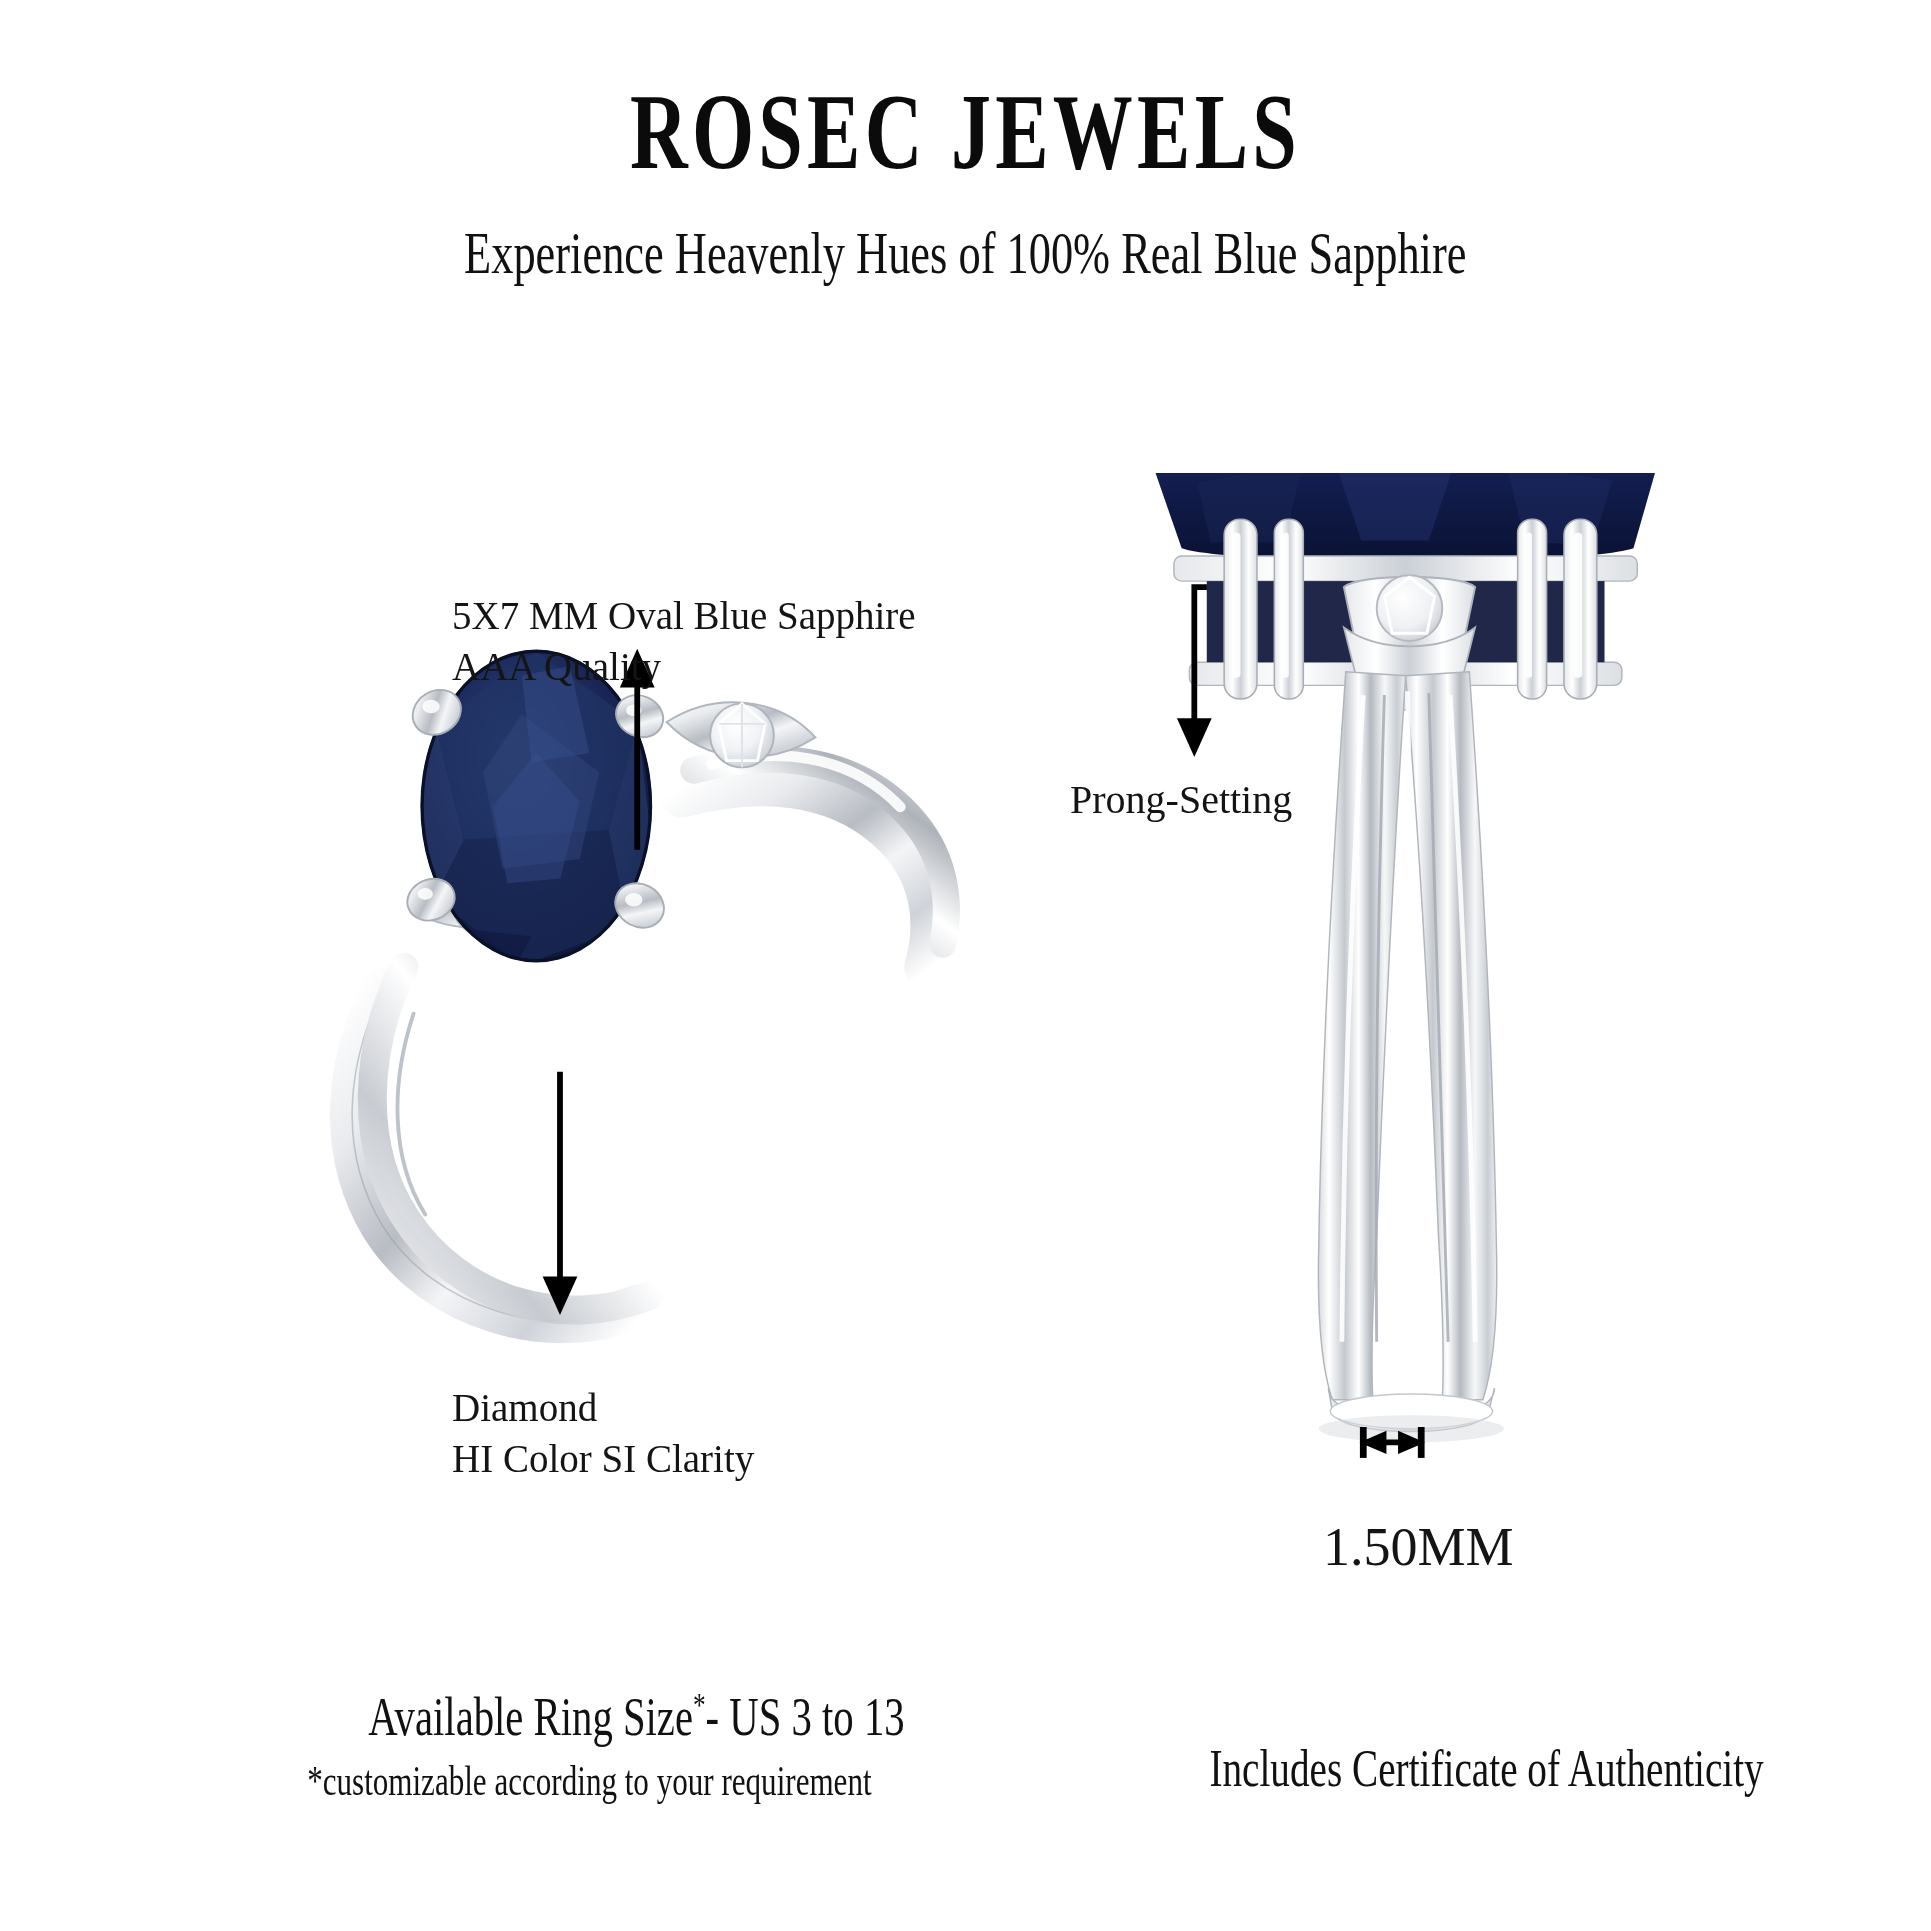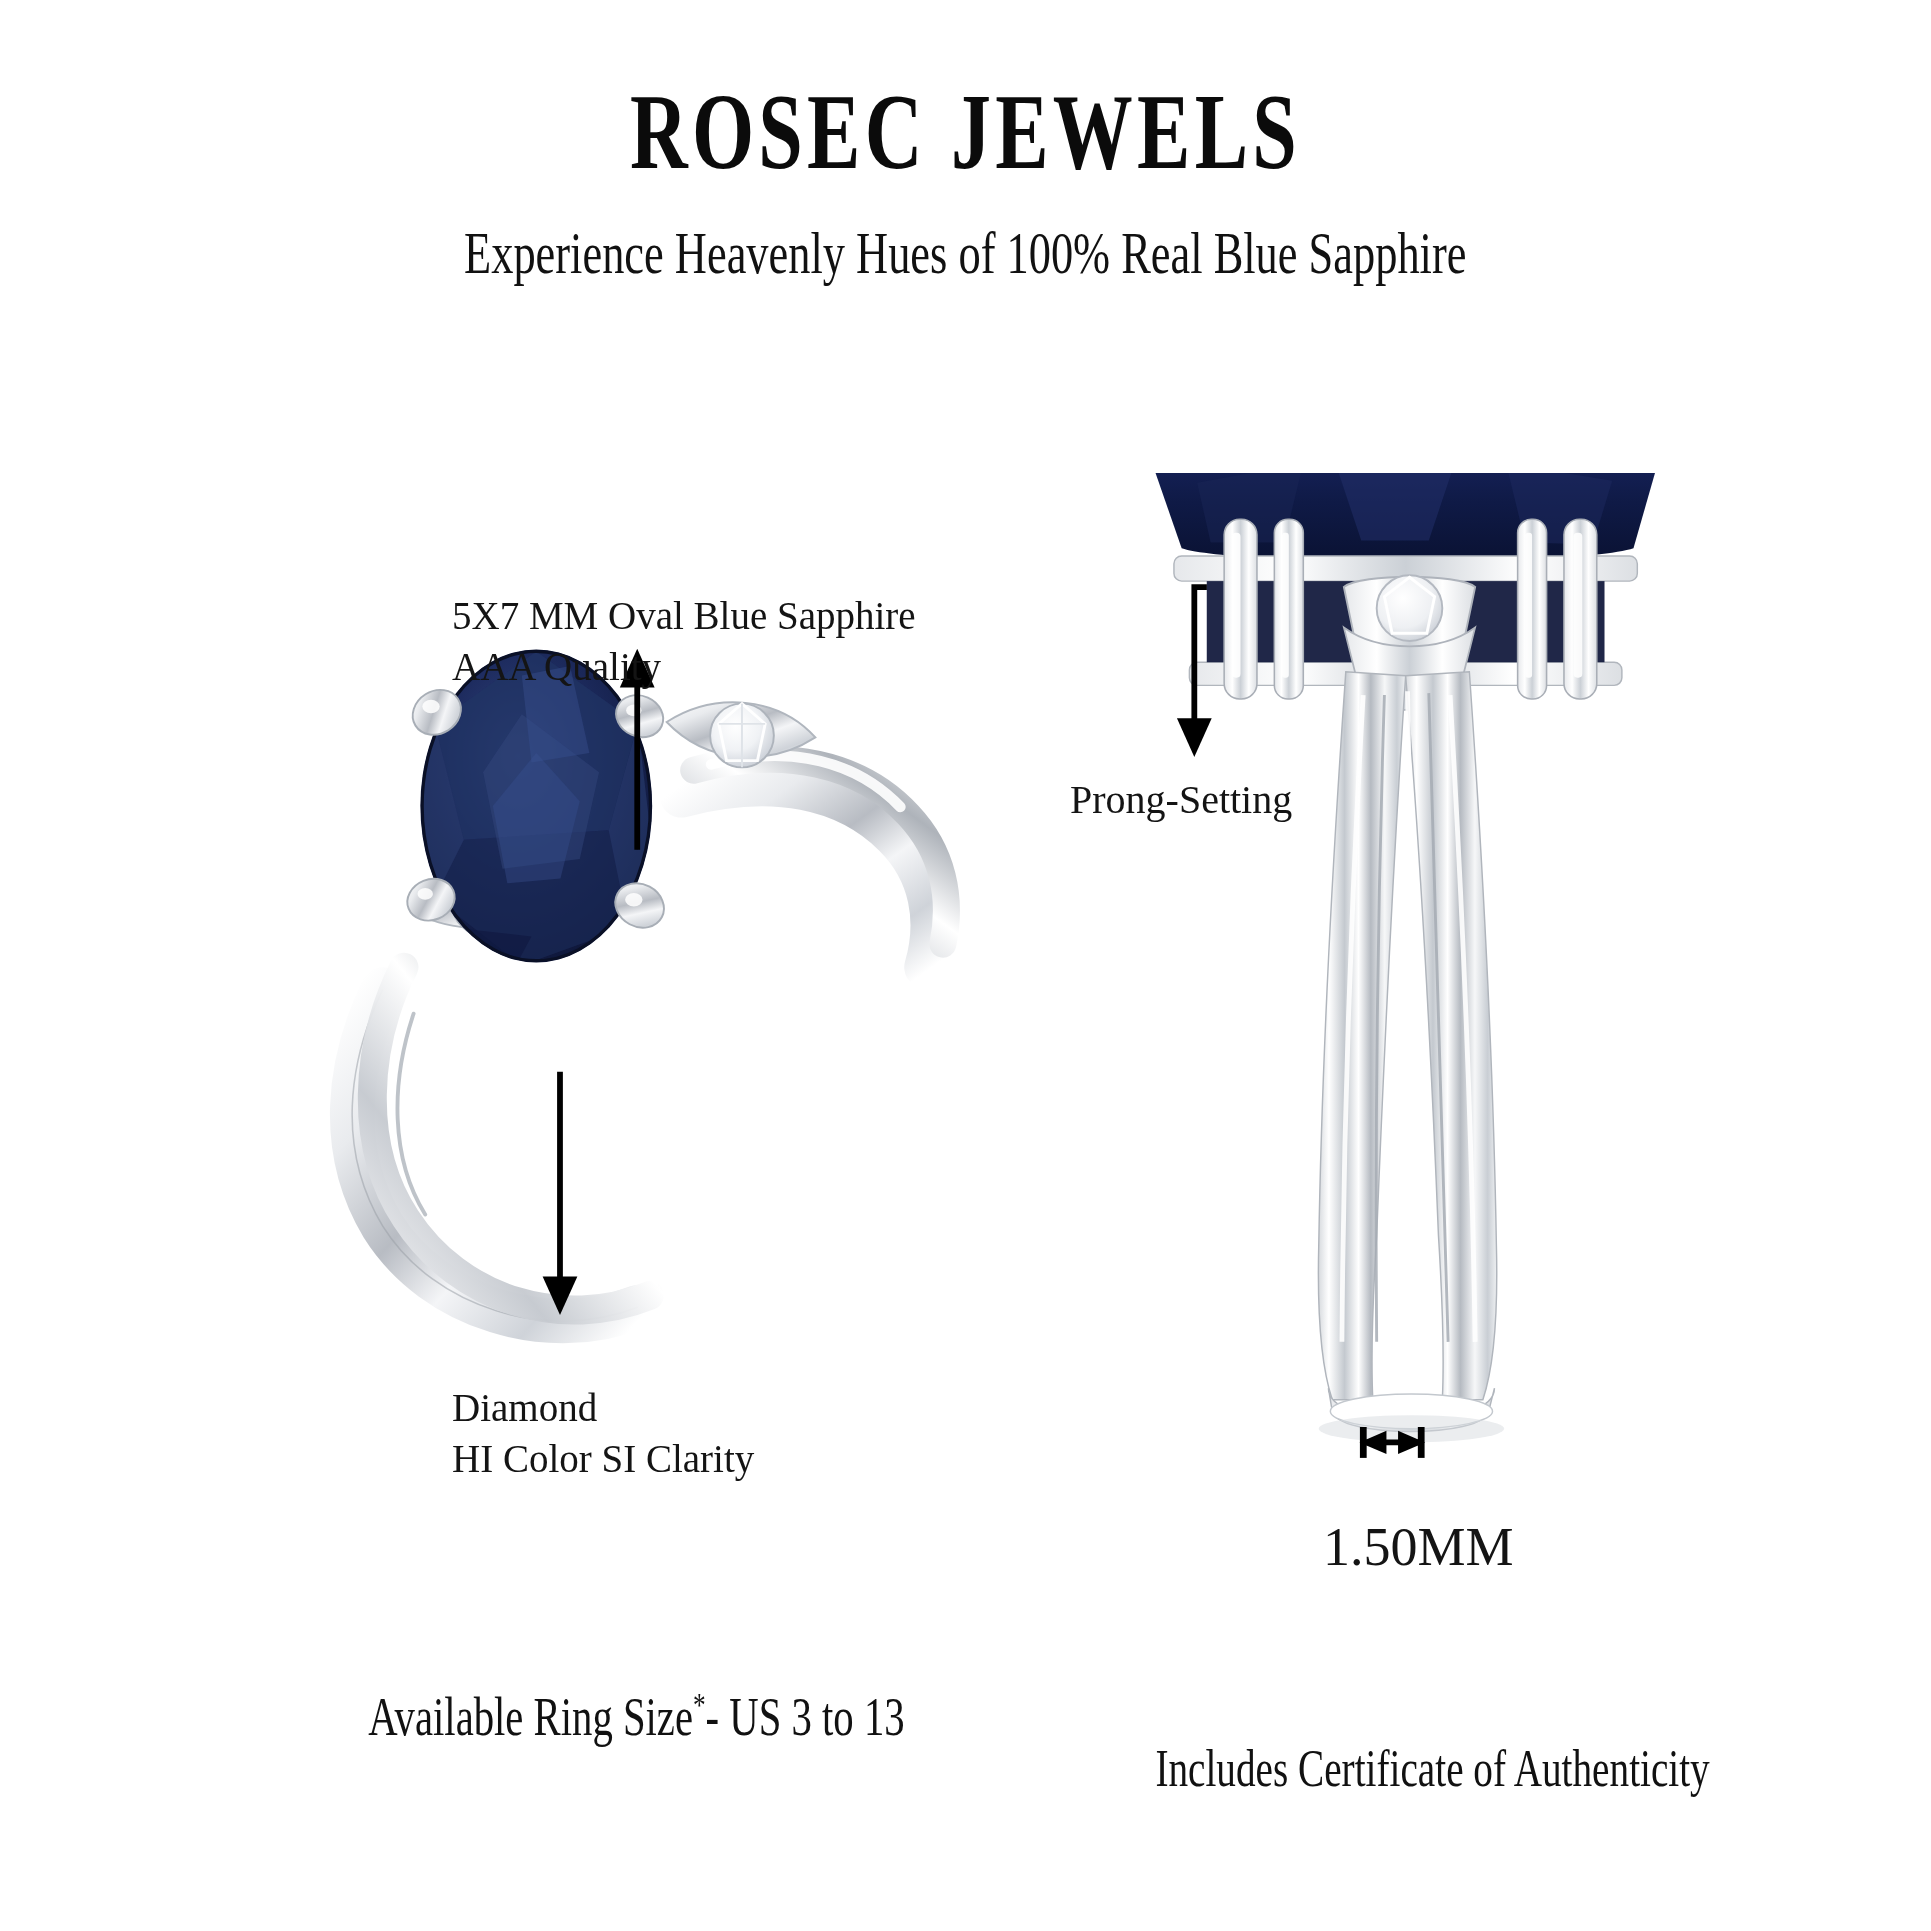--- a/index.html
+++ b/index.html
@@ -29,21 +29,21 @@
   .ann{position:absolute;font-size:39px;line-height:1.32;color:#141414;white-space:pre-line;margin-top:40px;}
   #ann-gem{left:452px;top:550px;}
   #ann-diamond{left:452px;top:1342px;}
   #ann-prong{left:1070px;top:734px;font-size:40px;text-align:center;}
   #ann-dim{left:1323px;top:1472px;font-size:54px;}
 
   
   #foot-size{position:absolute;left:188px;top:1685px;width:811px;text-align:right;font-size:55px;}
   #foot-size sup{font-size:0.62em;vertical-align:super;}
   #foot-custom{position:absolute;left:135px;top:1757px;width:908px;text-align:center;font-size:42px;}
-  #foot-cert{position:absolute;left:1027px;top:1738px;width:811px;text-align:center;font-size:53px;}
+  #foot-cert{position:absolute;left:1081px;top:1738px;width:811px;text-align:center;font-size:53px;}
 
   
   svg.overlay{position:absolute;left:0;top:0;width:1931px;height:1931px;pointer-events:none;}
 
   
   .ring-wrap{position:absolute;}
   #ring-left{left:290px;top:608px;width:734px;height:763px;}
   #ring-right{left:1139px;top:473px;width:541px;height:1004px;}
 </style>
 </head>
@@ -265,18 +265,21 @@
   <div class="ann" id="ann-gem">5X7 MM Oval Blue Sapphire
 AAA Quality</div>
   <div class="ann" id="ann-diamond">Diamond
 HI Color SI Clarity</div>
   <div class="ann" id="ann-prong">Prong-Setting</div>
   <div class="ann" id="ann-dim">1.50MM</div>
 
   <div id="foot-size">
     <span class="cond"><span>Available Ring Size</span><sup>*</sup><span>- US 3 to 13</span></span>
   </div>
+  <div id="foot-custom">
+    <span class="cond">*customizable according to your requirement</span>
+  </div>
   <div id="foot-cert">
     <span class="cond">Includes Certificate of Authenticity</span>
   </div>
 
 </div>
 
 
 </body></html>

